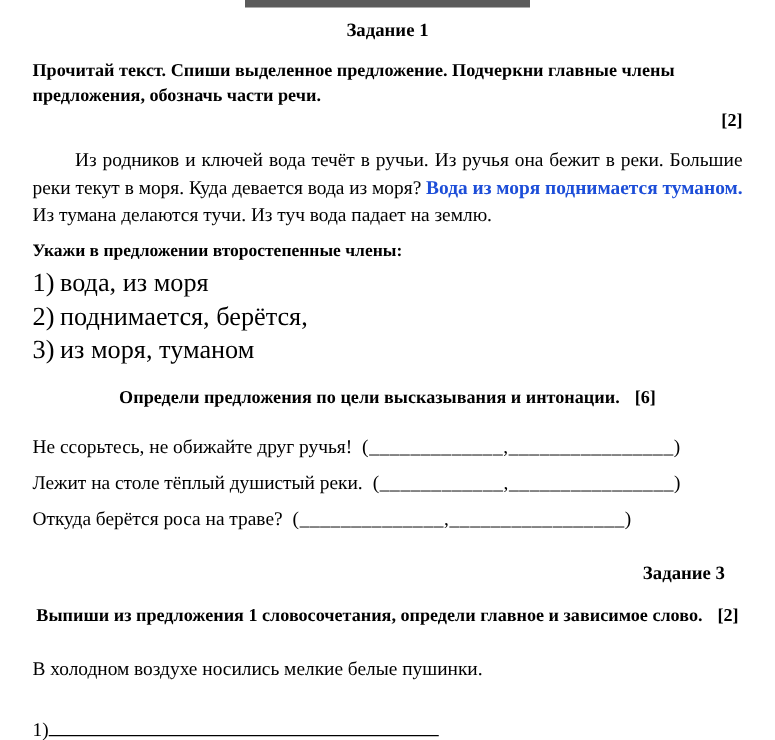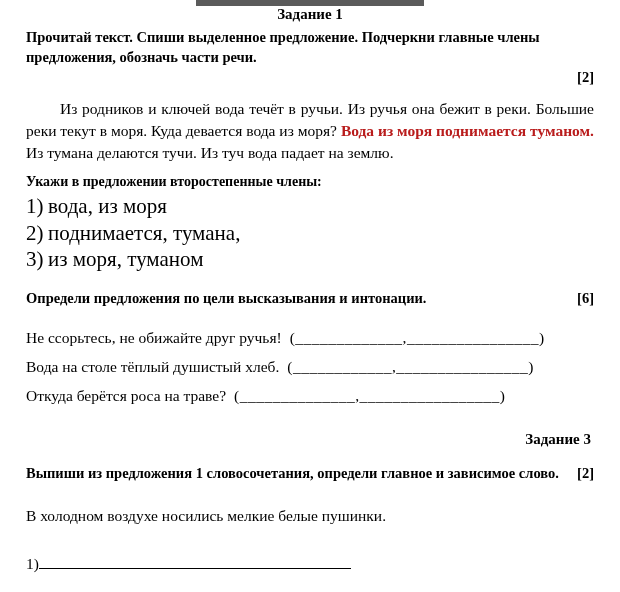--- a/index.html
+++ b/index.html
@@ -23,40 +23,40 @@
     top: 0;
     left: 196px;
     width: 228px;
     height: 6px;
     background: #5b5b5b;
   }
   .task-title {
     font-size: 15px;
     font-weight: bold;
     text-align: center;
-    margin: 3px;
+    margin: 14px;
   }
   .title-2 { margin-top: 20px; }
   .title-3 { margin-top: 26px; text-align: right; }
   .instruction {
     font-size: 14.5px;
     font-weight: bold;
     line-height: 1.35;
     margin: 5px 0 0 0;
   }
   .points {
     font-size: 14.5px;
     font-weight: bold;
     text-align: right;
     margin: 2px 0 0 0;
     white-space: nowrap;
   }
   .row {
     display: flex;
-    justify-content: space-between;
+    justify-content: center;
     align-items: baseline;
     gap: 12px;
     margin-top: 16px;
   }
   .row .instruction { margin: 0; }
   .row .points { margin: 0; }
   .body-par {
     font-size: 15.5px;
     line-height: 1.42;
     text-align: justify;
@@ -109,34 +109,34 @@
 </head>
 <body>
 
 <div class="page">
   <div class="artifact" style="background: rgb(91, 91, 91);"></div>
 
   <h1 class="task-title">Задание 1</h1>
   <p class="instruction">Прочитай текст. Спиши выделенное предложение. Подчеркни главные члены предложения, обозначь части речи.</p>
   <div class="points">[2]</div>
 
-  <p class="body-par"><span>Из родников и ключей вода течёт в ручьи. Из ручья она бежит в реки. Большие реки текут в моря. Куда девается вода из моря? </span><span class="highlight" style="color: #b91c1c;">Вода из моря поднимается туманом.</span><span> Из тумана делаются тучи. Из туч вода падает на землю.</span></p>
+  <p class="body-par"><span>Из родников и ключей вода течёт в ручьи. Из ручья она бежит в реки. Большие реки текут в моря. Куда девается вода из моря? </span><span class="highlight" style="color: #1d4ed8;">Вода из моря поднимается туманом.</span><span> Из тумана делаются тучи. Из туч вода падает на землю.</span></p>
 
   <p class="subq">Укажи в предложении второстепенные члены:</p>
   <div class="opt"><span class="num">1)</span><span>вода, из моря</span></div>
-  <div class="opt"><span class="num">2)</span><span>поднимается, тумана,</span></div>
+  <div class="opt"><span class="num">2)</span><span>поднимается, берётся,</span></div>
   <div class="opt"><span class="num">3)</span><span>из моря, туманом</span></div>
 
   <div class="row">
     <span class="instruction">Определи предложения по цели высказывания и интонации.</span>
     <span class="points">[6]</span>
   </div>
 
   <p class="sent first"><span>Не ссорьтесь, не обижайте друг ручья!</span><span class="blank">(_____________,________________)</span></p>
-  <p class="sent"><span>Вода на столе тёплый душистый хлеб.</span><span class="blank">(____________,________________)</span></p>
+  <p class="sent"><span>Лежит на столе тёплый душистый реки.</span><span class="blank">(____________,________________)</span></p>
   <p class="sent"><span>Откуда берётся роса на траве?</span><span class="blank">(______________,_________________)</span></p>
 
   <h1 class="task-title title-3">Задание 3</h1>
   <div class="row">
     <span class="instruction">Выпиши из предложения 1 словосочетания, определи главное и зависимое слово.</span>
     <span class="points">[2]</span>
   </div>
 
   <p class="t3-sentence">В холодном воздухе носились мелкие белые пушинки.</p>
 

